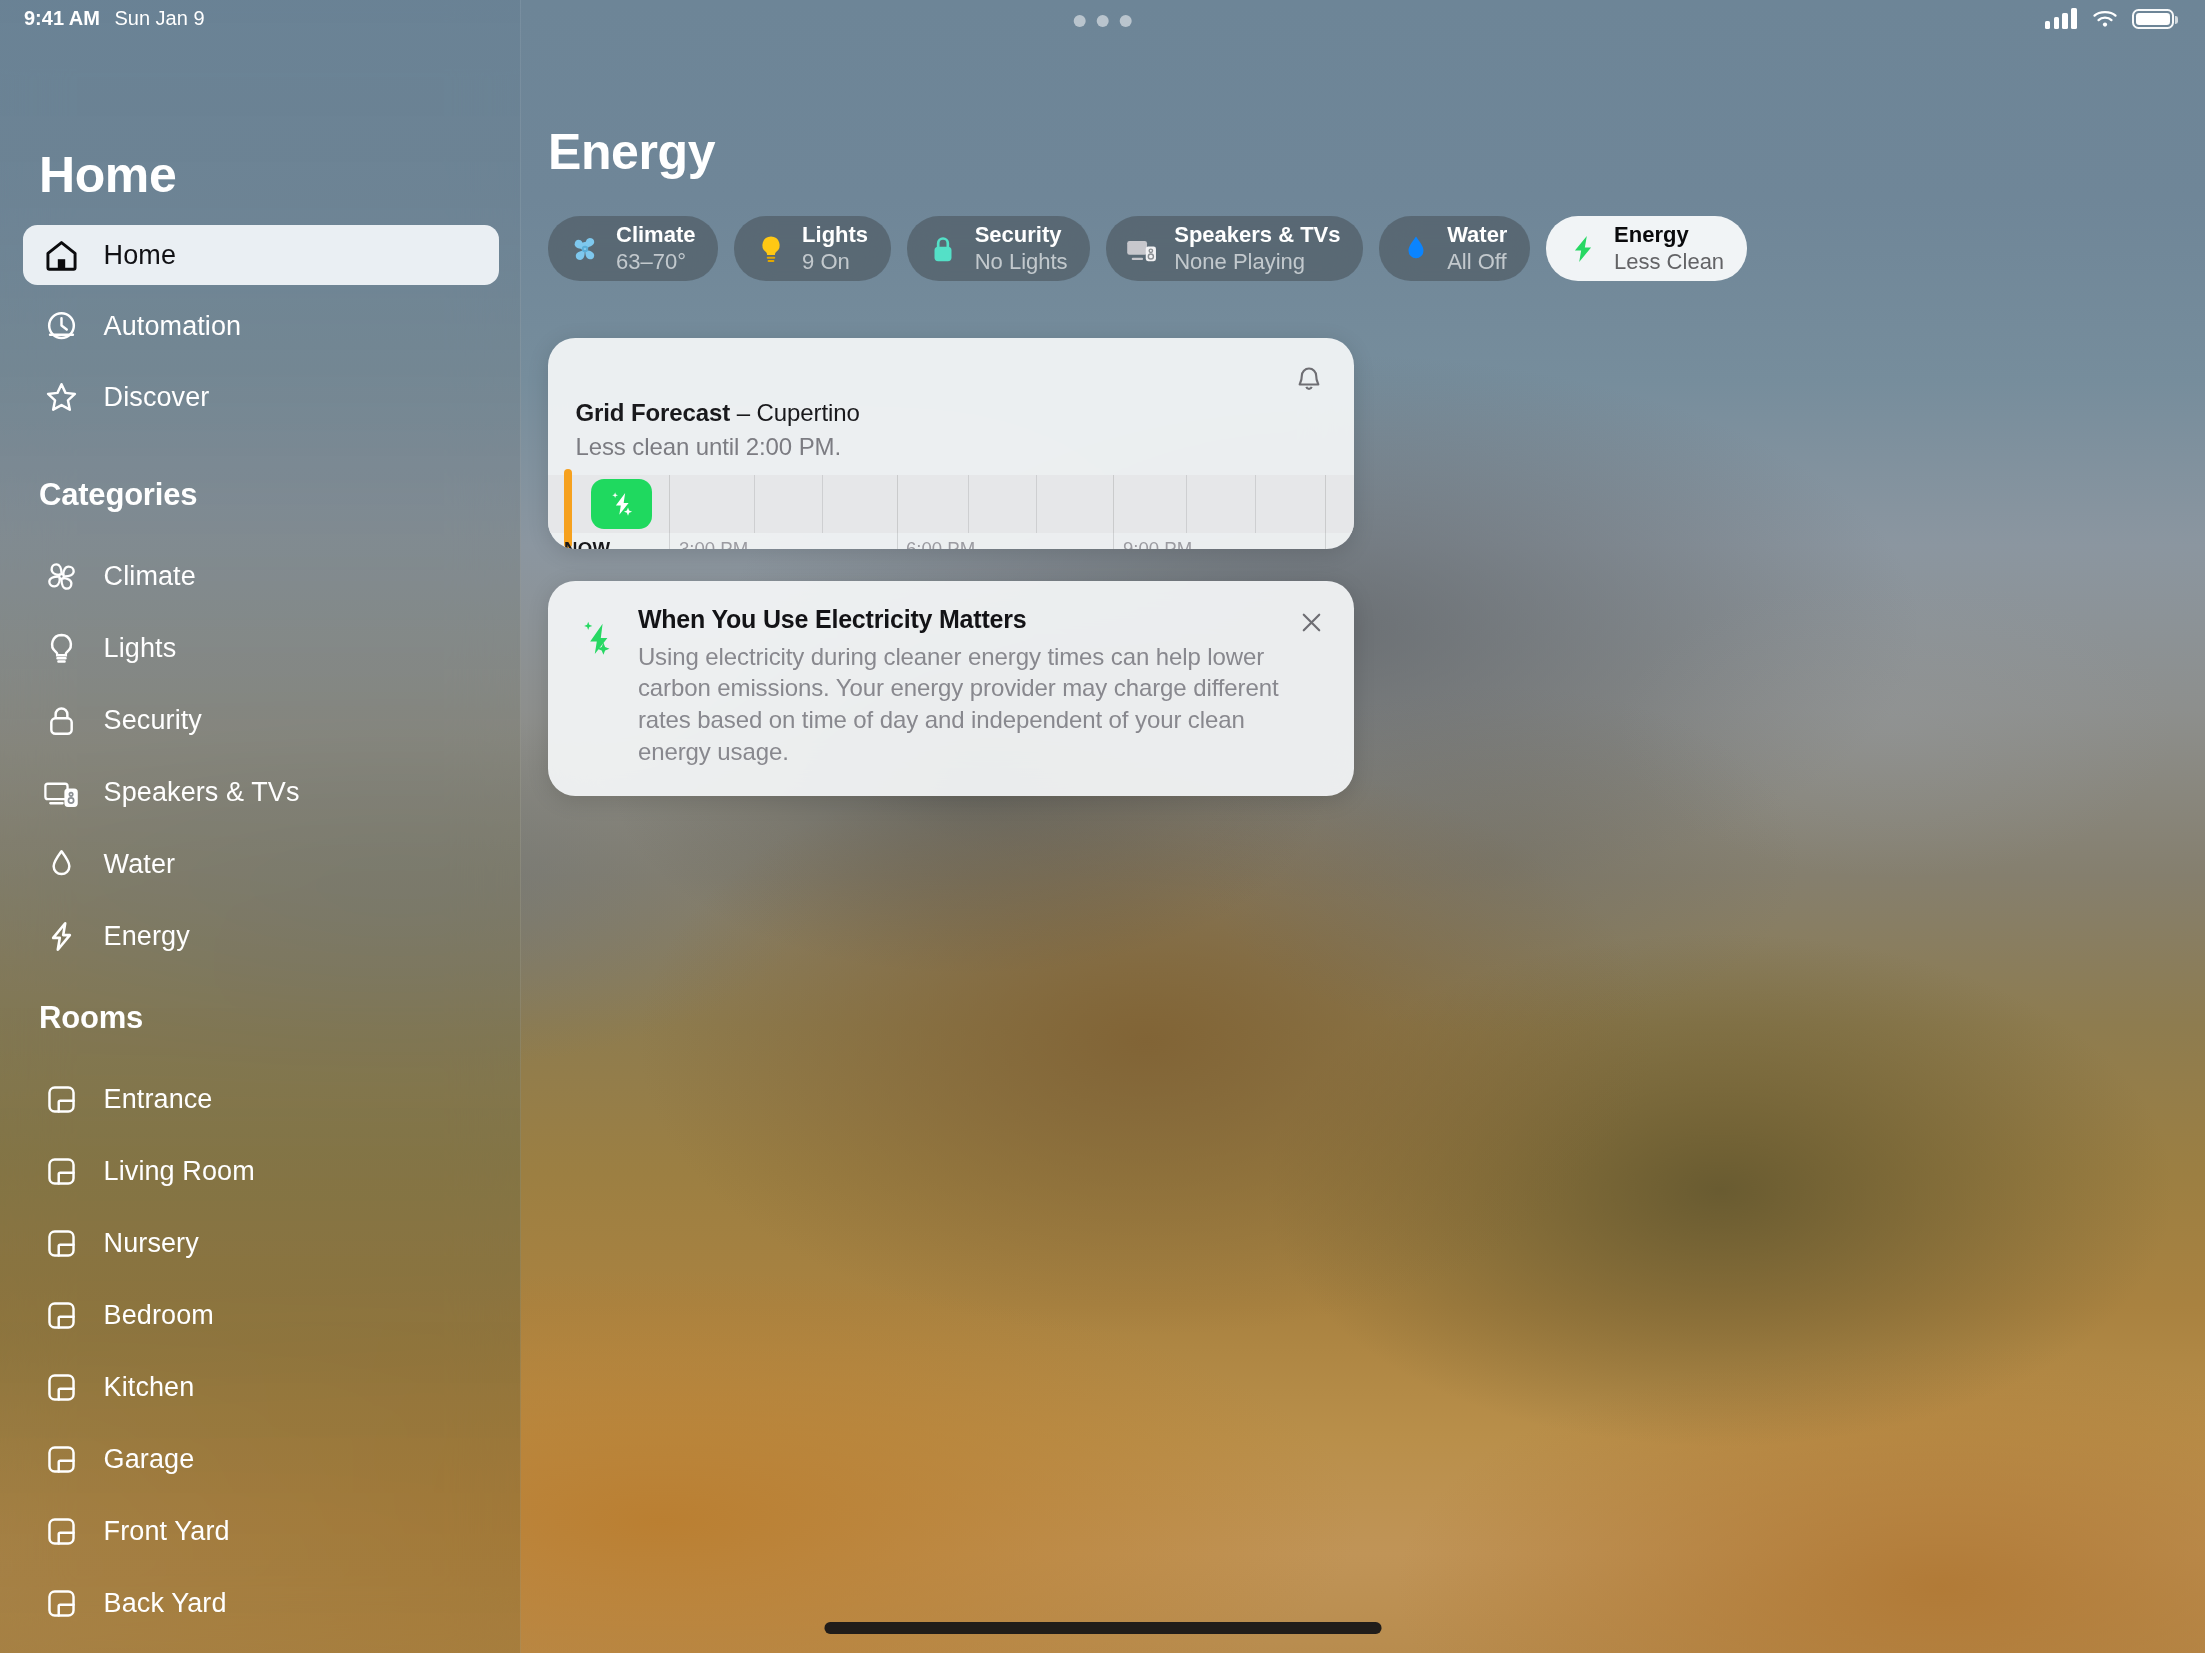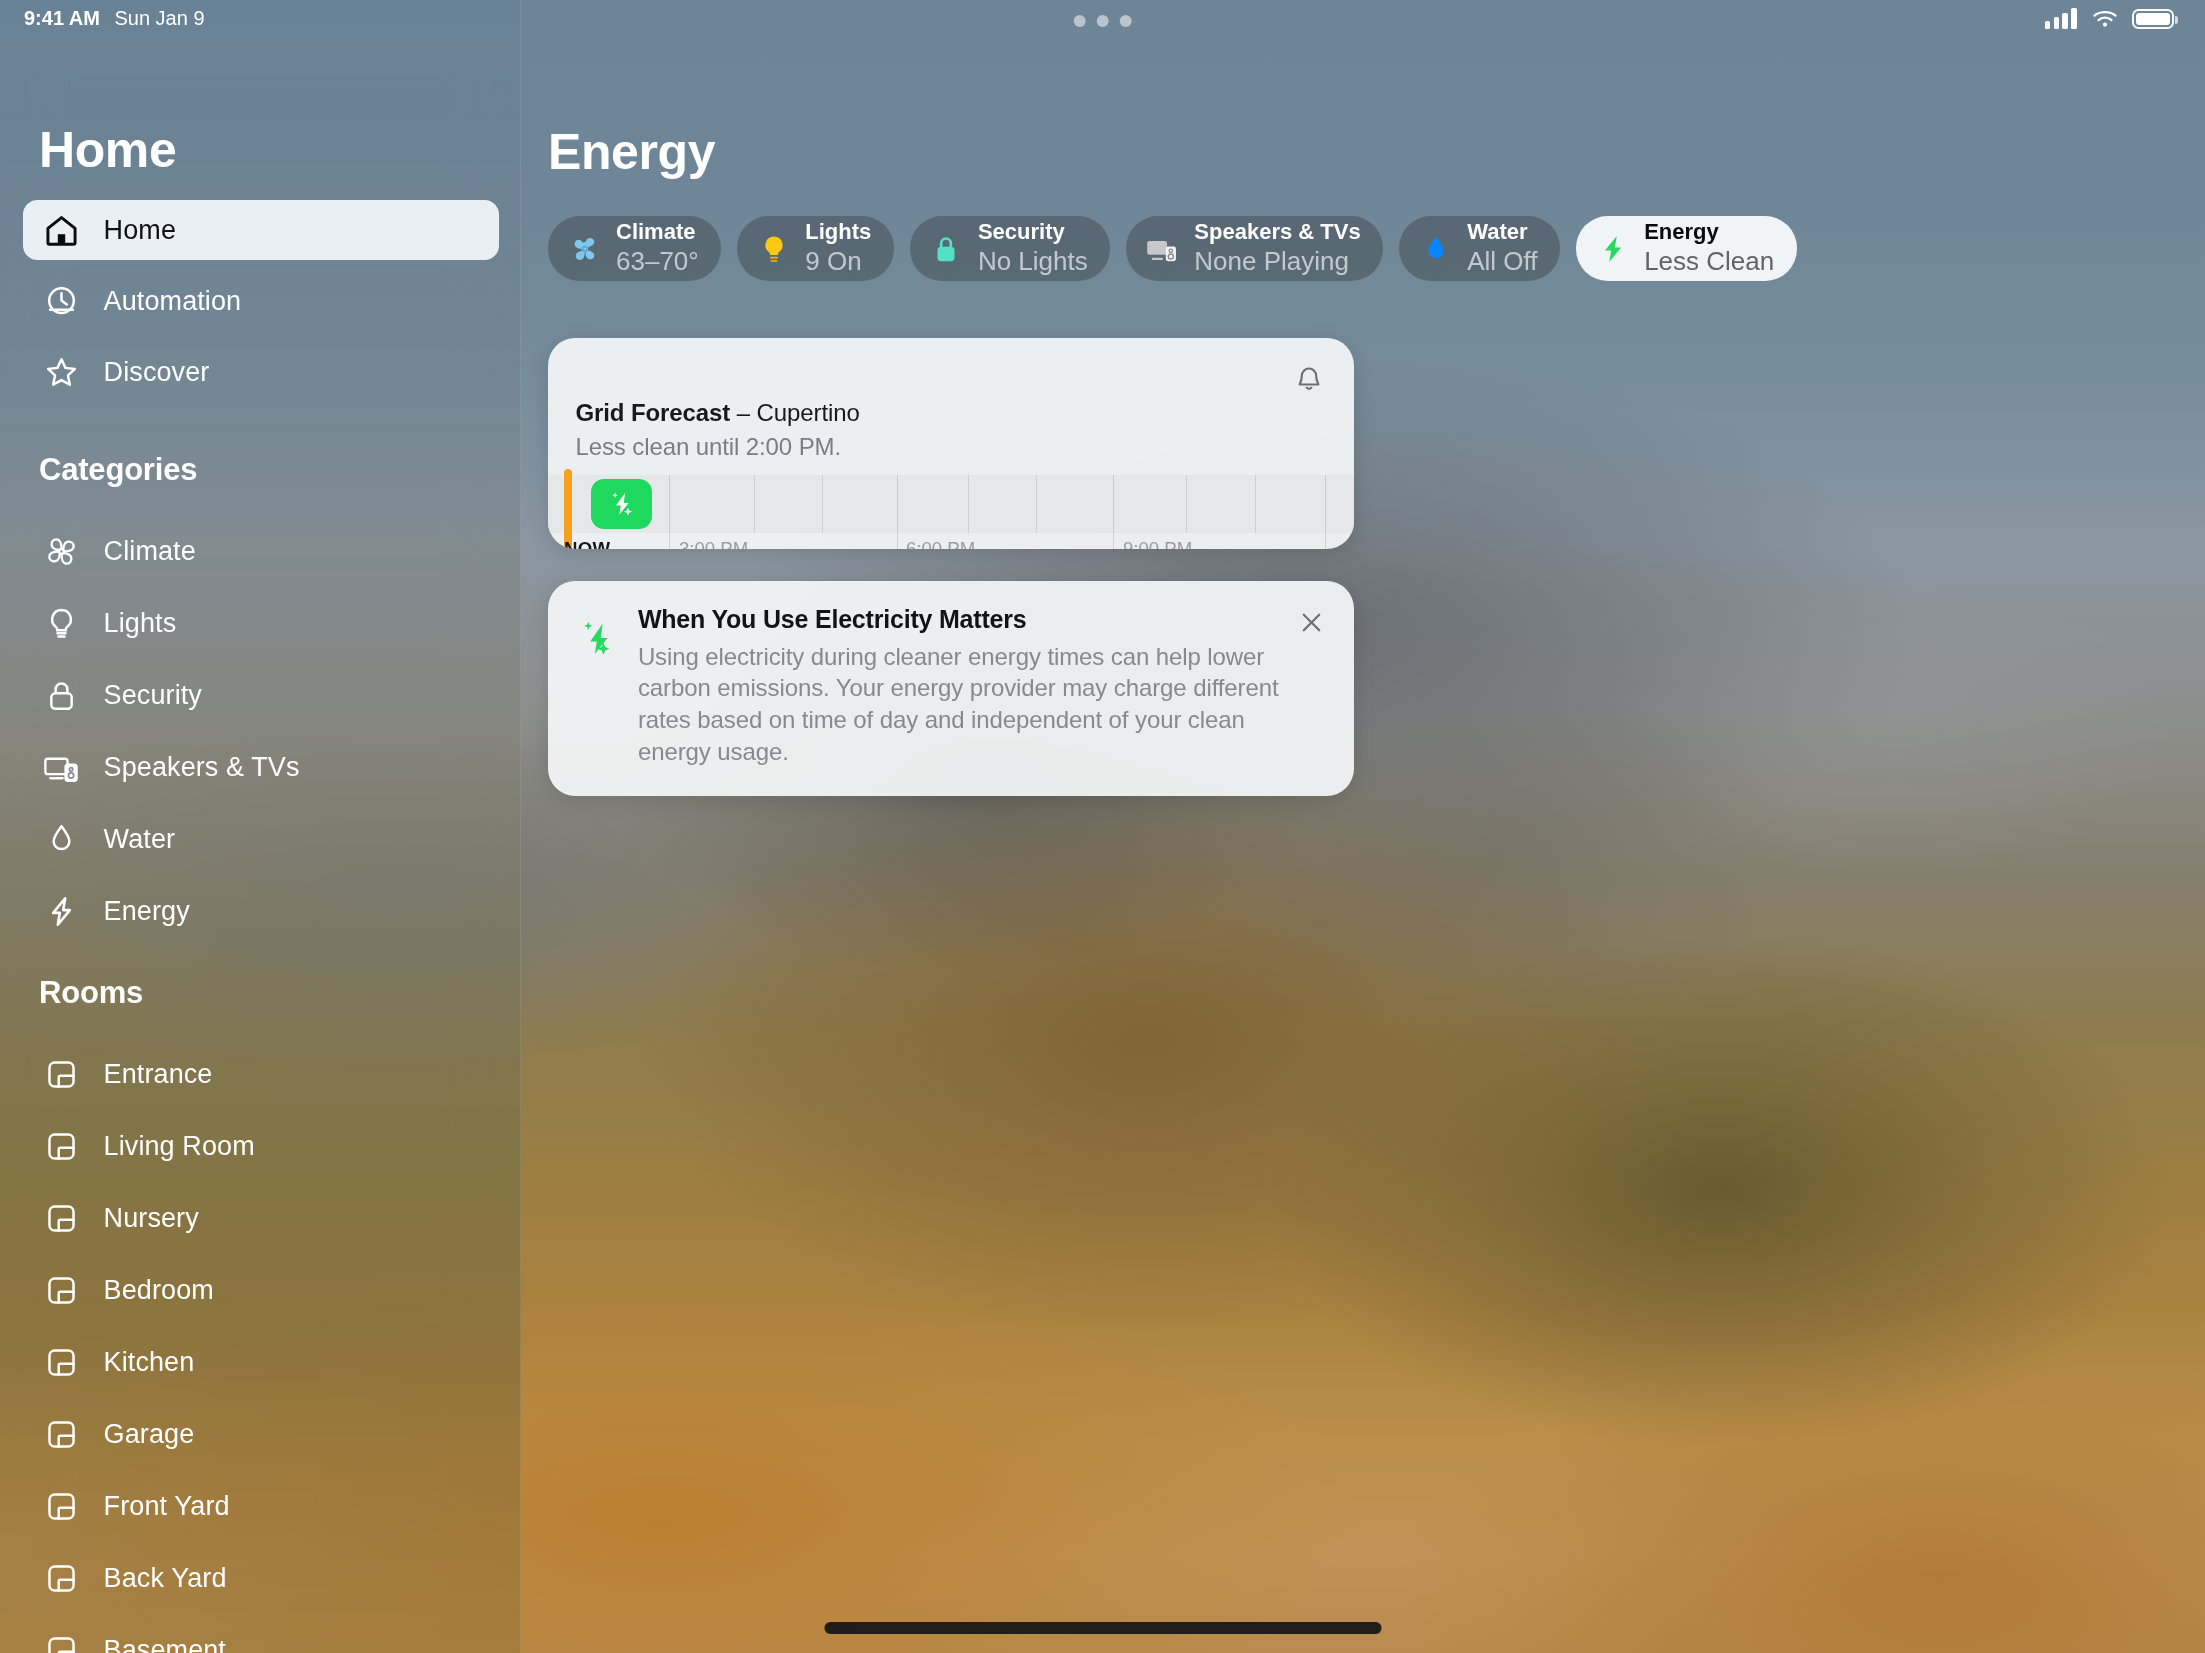--- a/index.html
+++ b/index.html
@@ -57,21 +57,21 @@
         rgba(120,131,137,0.56) 30%,
         rgba(128,128,116,0.54) 45%,
         rgba(122,118,92,0.54) 58%,
         rgba(112,108,72,0.55) 70%,
         rgba(118,104,58,0.56) 82%,
         rgba(140,112,56,0.55) 92%,
         rgba(150,118,58,0.53) 100%);
     backdrop-filter:blur(32px);
     border-right:0.8px solid rgba(255,255,255,0.10);
   }
-  .sb-inner { position:absolute; inset:0; padding:8px 39px; }
+  .sb-inner { position:absolute; inset:0; padding:8px 39px;margin-top:25px; }
   .sb-title {
     position:absolute; left:39px; top:121px;
     font-size:50px; font-weight:700; color:#ffffff;
     letter-spacing:-0.4px;
   }
   .nav-list { position:absolute; left:22.6px; top:200px; width:476px; }
   .nav-item {
     display:flex; align-items:center;
     height:60px; padding:0 18px;
     border-radius:14.5px;
@@ -161,21 +161,21 @@
     backdrop-filter:blur(18px);
     cursor:pointer; white-space:nowrap;
   }
   .chip.active { background:rgba(248,250,251,0.95); }
   .chip-ico {
     width:37px; height:37px; margin-right:13px;
     display:flex; align-items:center; justify-content:center; flex:0 0 37px;
   }
   .chip-text { display:flex; flex-direction:column; justify-content:center; }
   .chip-title { font-size:22px; font-weight:700; color:#fff; line-height:1.2; }
-  .chip-sub   { font-size:26px; font-weight:400; color:rgba(235,238,240,0.72); line-height:1.25; }
+  .chip-sub   { font-size:22px; font-weight:400; color:rgba(235,238,240,0.72); line-height:1.25; }
   .chip.active .chip-title { color:#0a0a0c; }
   .chip.active .chip-sub   { color:#636366; }
 
   
   .card {
     position:absolute; left:27px;
     width:806px;
     background:rgba(244,246,247,0.93);
     backdrop-filter:blur(24px);
     border-radius:27.4px;

